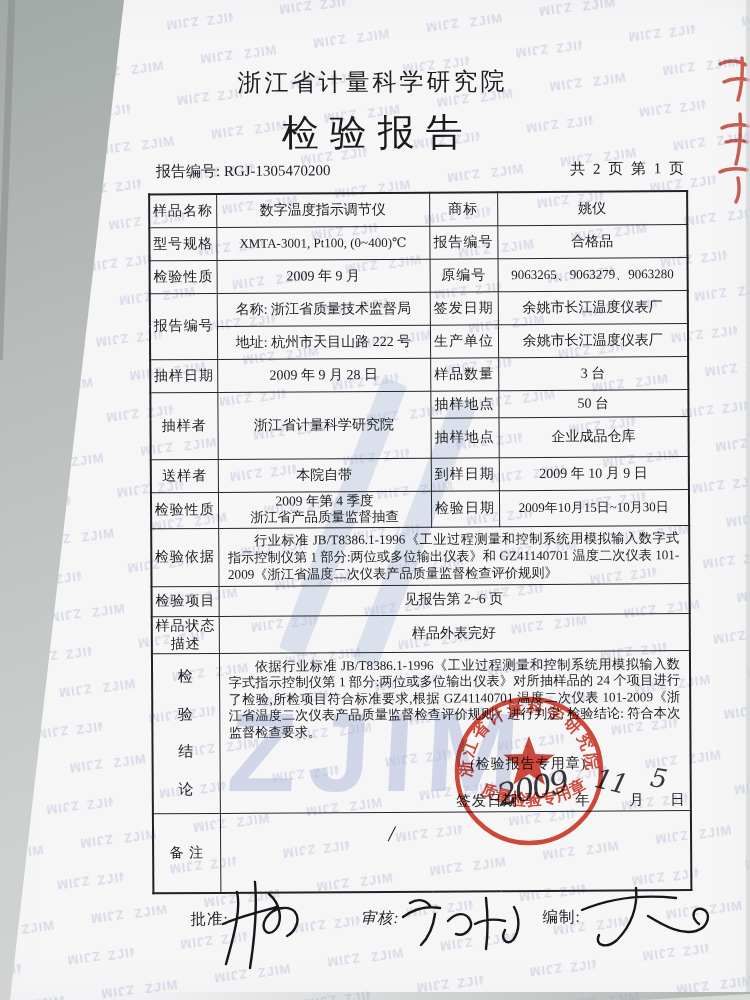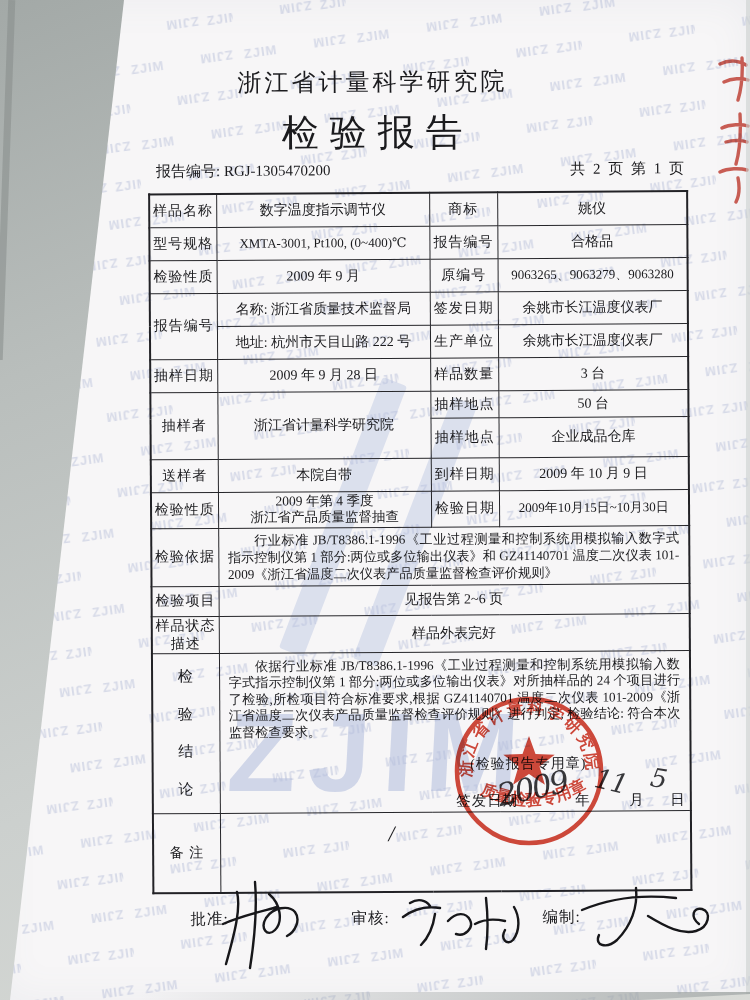--- a/index.html
+++ b/index.html
@@ -46,21 +46,21 @@
   .unit{position:absolute;top:139px;font-size:14.5px;}
   .u-year{left:355px;} .u-month{left:409px;} .u-day{left:450px;}
   .hand{position:absolute;font-style:italic;color:#26262a;opacity:.92;font-family:"DejaVu Serif",serif;}
   .h-year{left:276px;top:118px;font-size:31px;transform:rotate(-12deg);letter-spacing:-2px;}
   .h-month{left:374px;top:114px;font-size:27px;transform:rotate(14deg);letter-spacing:-1px;}
   .h-day{left:430px;top:112px;font-size:26px;transform:rotate(10deg);}
   .remark-cell{position:relative;}
   .remark-slash{position:absolute;left:168px;top:8px;font-size:22px;font-style:italic;}
 
   .footer-lab{position:absolute;font-size:15.5px;letter-spacing:1px;}
-  .f1{left:188px;top:908px;} .f2{left:349px;top:908px;} .f3{left:540px;top:908px;}
+  .f1{left:188px;top:908px;} .f2{left:358px;top:908px;font-style:italic;} .f3{left:540px;top:908px;}
   .sig{position:absolute;}
   .sig path{fill:none;stroke:#17171a;stroke-width:2.4;stroke-linecap:round;stroke-linejoin:round;}
   .sig1{left:215px;top:876px;} .sig2{left:398px;top:893px;} .sig3{left:576px;top:880px;}
 
   .seal{position:absolute;left:450px;top:692px;mix-blend-mode:multiply;opacity:.92;}
   .seal .ink{fill:#d03a2b;}
   .seal .ring{fill:none;stroke:#d03a2b;stroke-width:4.5;}
   .arc-t{font-size:16.5px;font-weight:bold;letter-spacing:2.5px;}
   .bot-t{font-size:16px;font-weight:bold;}
   .edge-red{position:absolute;left:716px;top:56px;mix-blend-mode:multiply;}

